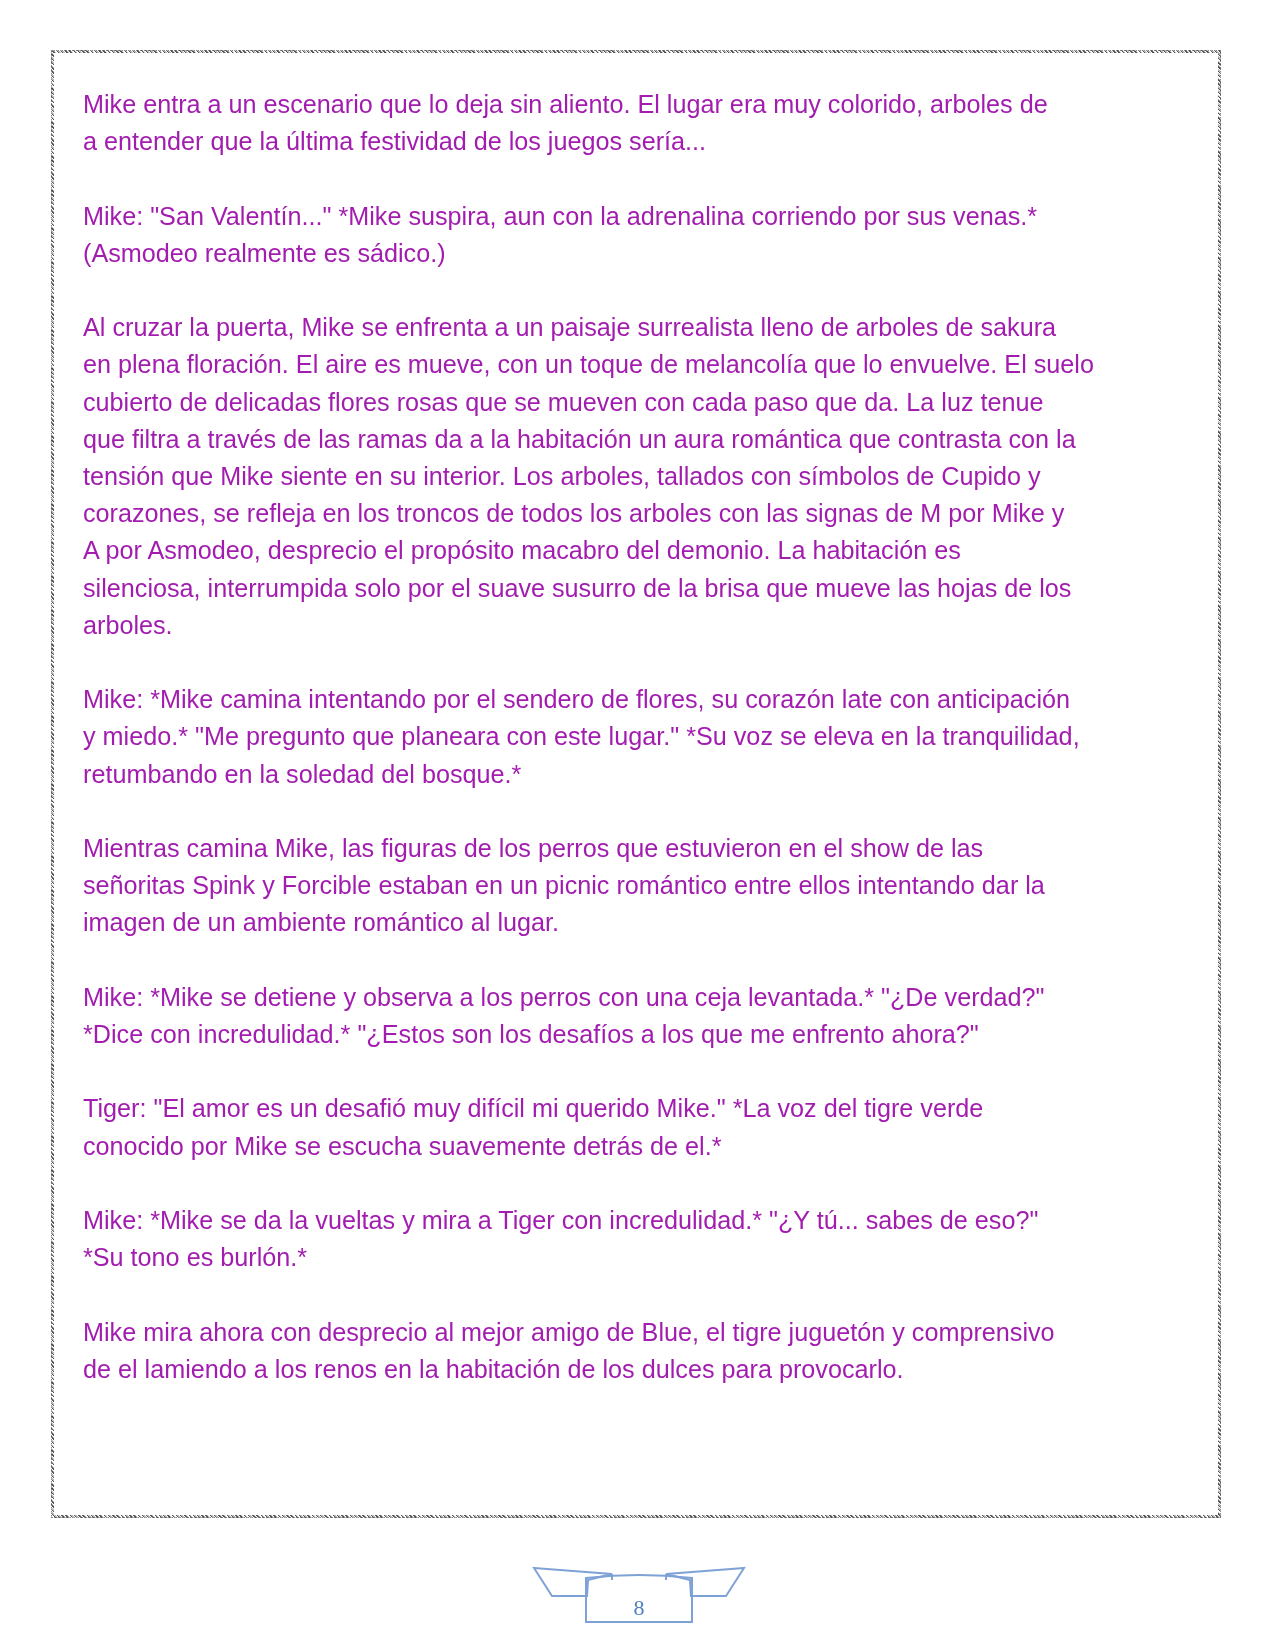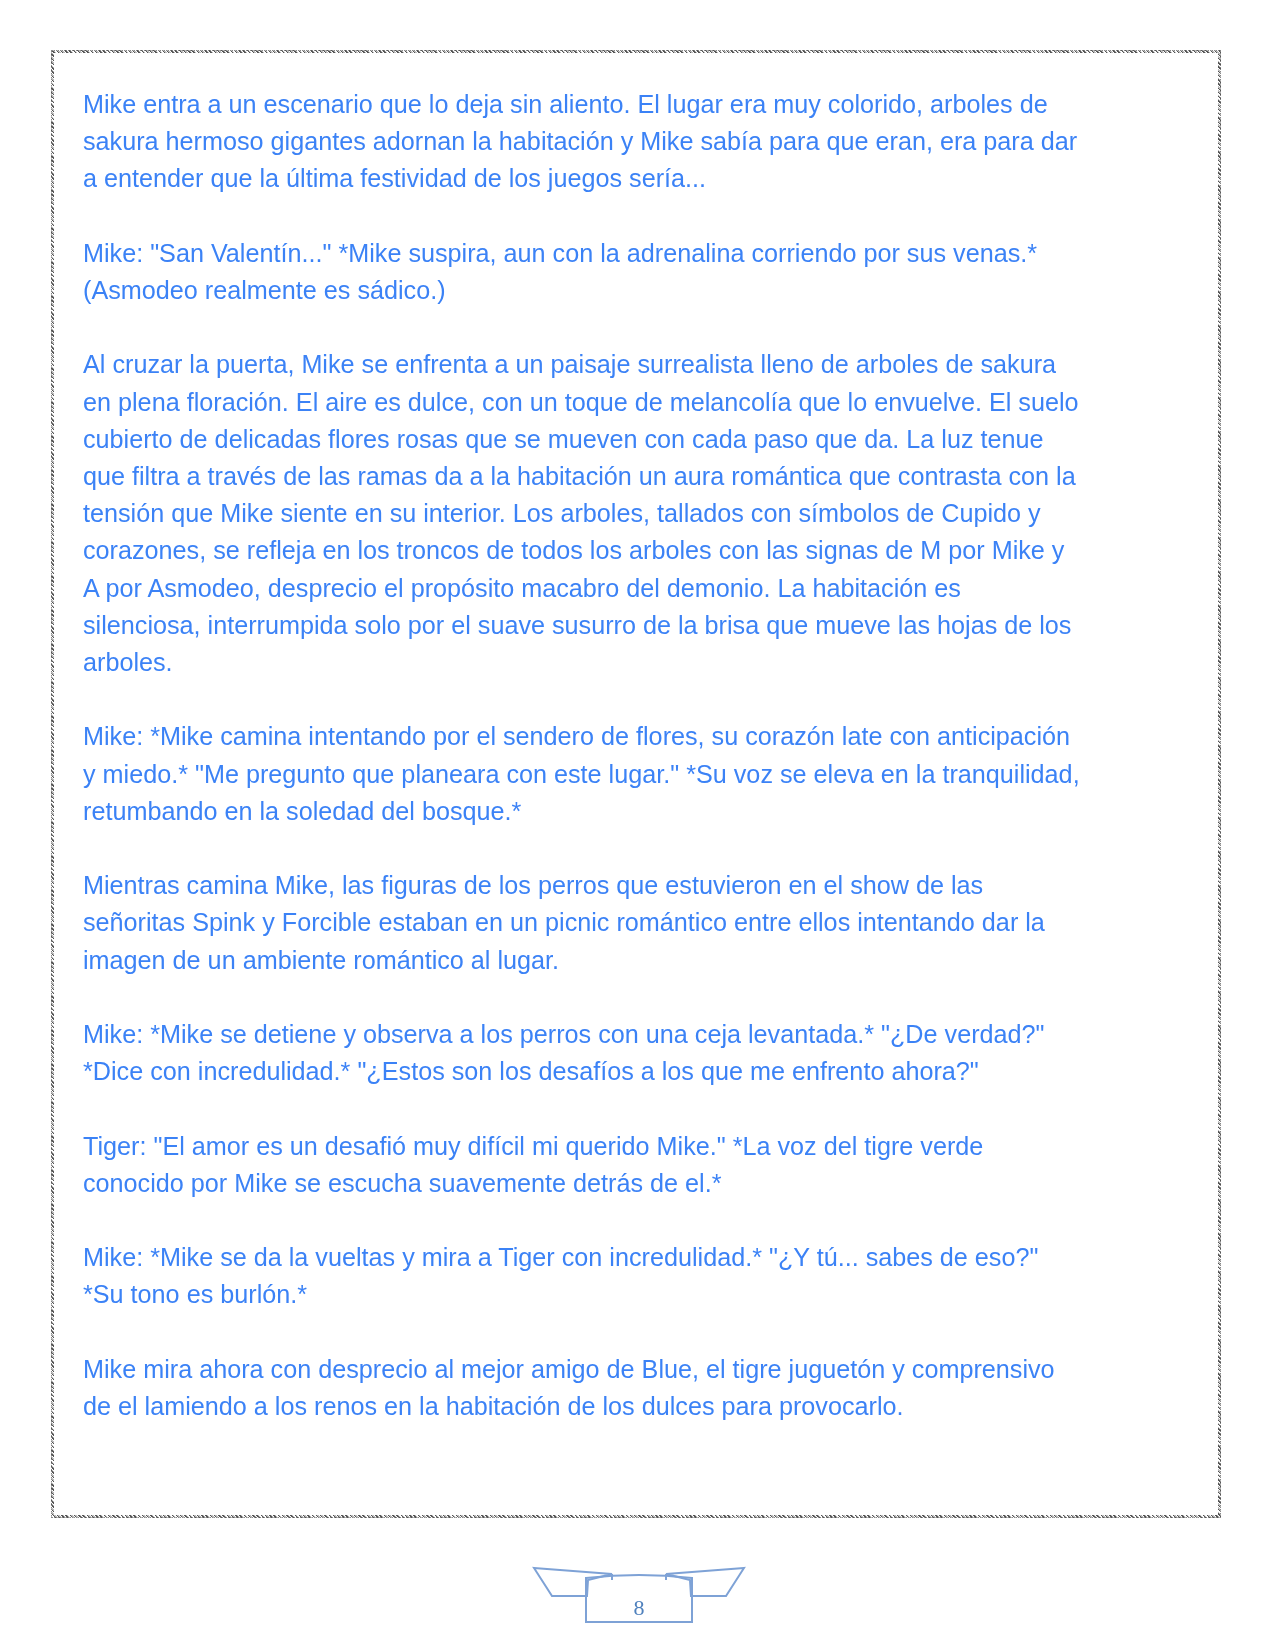--- a/index.html
+++ b/index.html
@@ -17,21 +17,21 @@
       box-sizing: border-box;
       outline: 1px dotted #888;
       outline-offset: -1px;
     }
     .content {
       position: absolute;
       left: 83px; top: 86px; width: 1120px;
       font-family: "Liberation Sans", sans-serif;
       font-size: 25.2px;
       line-height: 37.2px;
-      color: #3b82f6;
+      color: #a21caf;
     }
     .content p { margin: 0 0 37.2px 0; white-space: normal; }
     .content .line { display: block; white-space: nowrap; }
     .footer-ribbon {
       position: absolute;
       left: 532px; top: 1564px; width: 214px; height: 62px;
     }
     .page-number {
       position: absolute;
       left: 585px; top: 1592px; width: 108px; height: 32px;
@@ -44,30 +44,29 @@
   </style>
 </head>
 <body>
 
 <div class="page-border"></div>
 <div class="page-border-inner"></div>
 
 <div class="content">
   <p>
     <span class="line">Mike entra a un escenario que lo deja sin aliento. El lugar era muy colorido, arboles de</span>
-    <span class="line">sakura hermoso gigantes adornan la habitación y Mike sabía para que eran, era para dar</span>
     <span class="line">a entender que la última festividad de los juegos sería...</span>
   </p>
   <p>
     <span class="line">Mike: "San Valentín..." *Mike suspira, aun con la adrenalina corriendo por sus venas.*</span>
     <span class="line">(Asmodeo realmente es sádico.)</span>
   </p>
   <p>
     <span class="line">Al cruzar la puerta, Mike se enfrenta a un paisaje surrealista lleno de arboles de sakura</span>
-    <span class="line">en plena floración. El aire es dulce, con un toque de melancolía que lo envuelve. El suelo</span>
+    <span class="line">en plena floración. El aire es mueve, con un toque de melancolía que lo envuelve. El suelo</span>
     <span class="line">cubierto de delicadas flores rosas que se mueven con cada paso que da. La luz tenue</span>
     <span class="line">que filtra a través de las ramas da a la habitación un aura romántica que contrasta con la</span>
     <span class="line">tensión que Mike siente en su interior. Los arboles, tallados con símbolos de Cupido y</span>
     <span class="line">corazones, se refleja en los troncos de todos los arboles con las signas de M por Mike y</span>
     <span class="line">A por Asmodeo, desprecio el propósito macabro del demonio. La habitación es</span>
     <span class="line">silenciosa, interrumpida solo por el suave susurro de la brisa que mueve las hojas de los</span>
     <span class="line">arboles.</span>
   </p>
   <p>
     <span class="line">Mike: *Mike camina intentando por el sendero de flores, su corazón late con anticipación</span>

